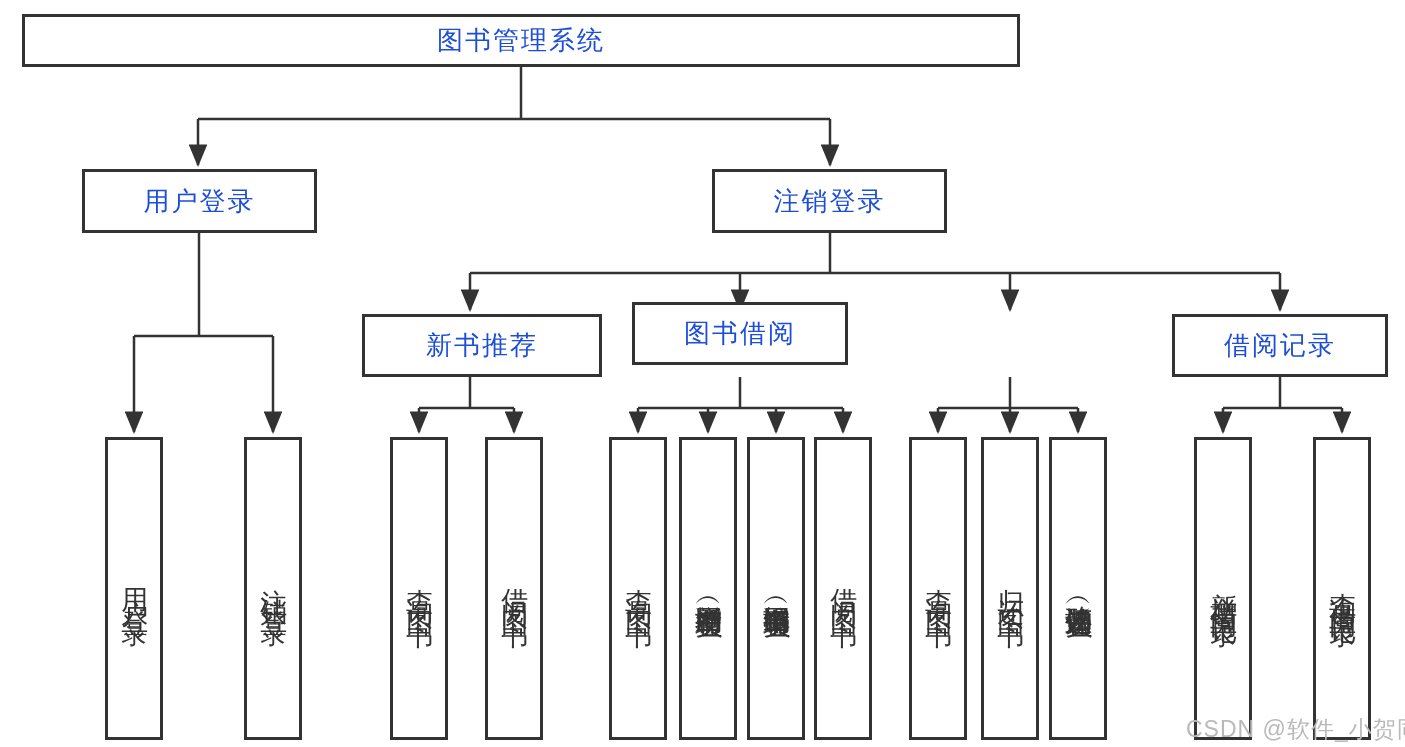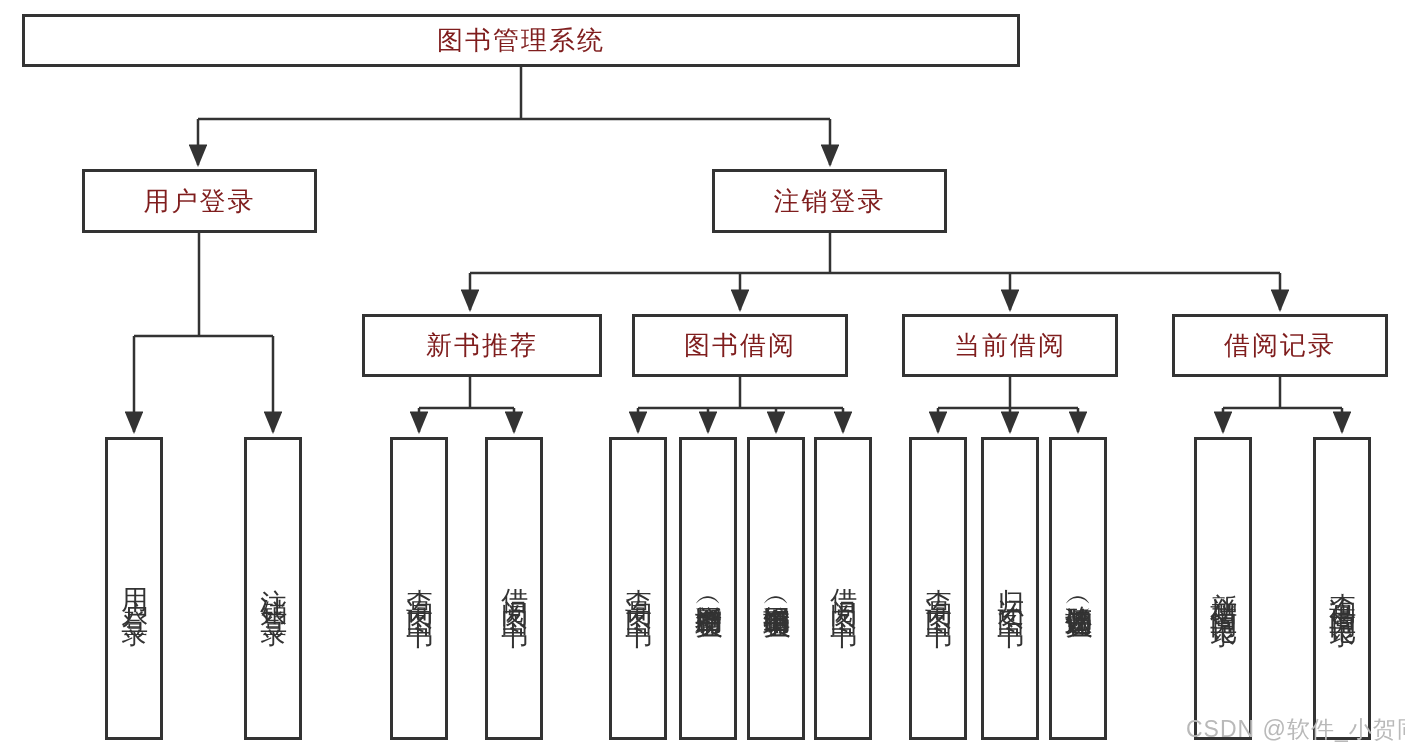--- a/index.html
+++ b/index.html
@@ -31,21 +31,21 @@
     color: #333333;
     display: flex;
     align-items: center;
     justify-content: center;
     z-index: 2;
   }
   .hlabel {
     font-size: 26px;
     letter-spacing: 2px;
     white-space: nowrap;
-    color: #7f1d1d;
+    color: #1d4ed8;
   }
   .vtext {
     writing-mode: vertical-rl;
     text-orientation: mixed;
     font-size: 27px;
     line-height: 1.1;
     color: #333333;
     white-space: nowrap;
   }
   .sp4 { letter-spacing: 11px; }
@@ -124,25 +124,22 @@
   <div class="box" style="left:82px; top:169px; width:235px; height:64px;">
     <span class="hlabel">用户登录</span>
   </div>
   <div class="box" style="left:712px; top:169px; width:235px; height:64px;">
     <span class="hlabel">注销登录</span>
   </div>
 
   <div class="box" style="left:362px; top:314px; width:240px; height:63px;">
     <span class="hlabel">新书推荐</span>
   </div>
-  <div class="box" style="left:632px; top:314px; width:216px; height:63px;">
+  <div class="box" style="left:632px; top:302px; width:216px; height:63px;">
     <span class="hlabel">图书借阅</span>
-  </div>
-  <div class="box" style="left:902px; top:314px; width:216px; height:63px;">
-    <span class="hlabel">当前借阅</span>
   </div>
   <div class="box" style="left:1172px; top:314px; width:216px; height:63px;">
     <span class="hlabel">借阅记录</span>
   </div>
 
   <div class="box" style="left:105px; top:437px; width:58px; height:303px;">
     <span class="vtext sp4">用户登录</span>
   </div>
   <div class="box" style="left:244px; top:437px; width:58px; height:303px;">
     <span class="vtext sp4">注销登录</span>

